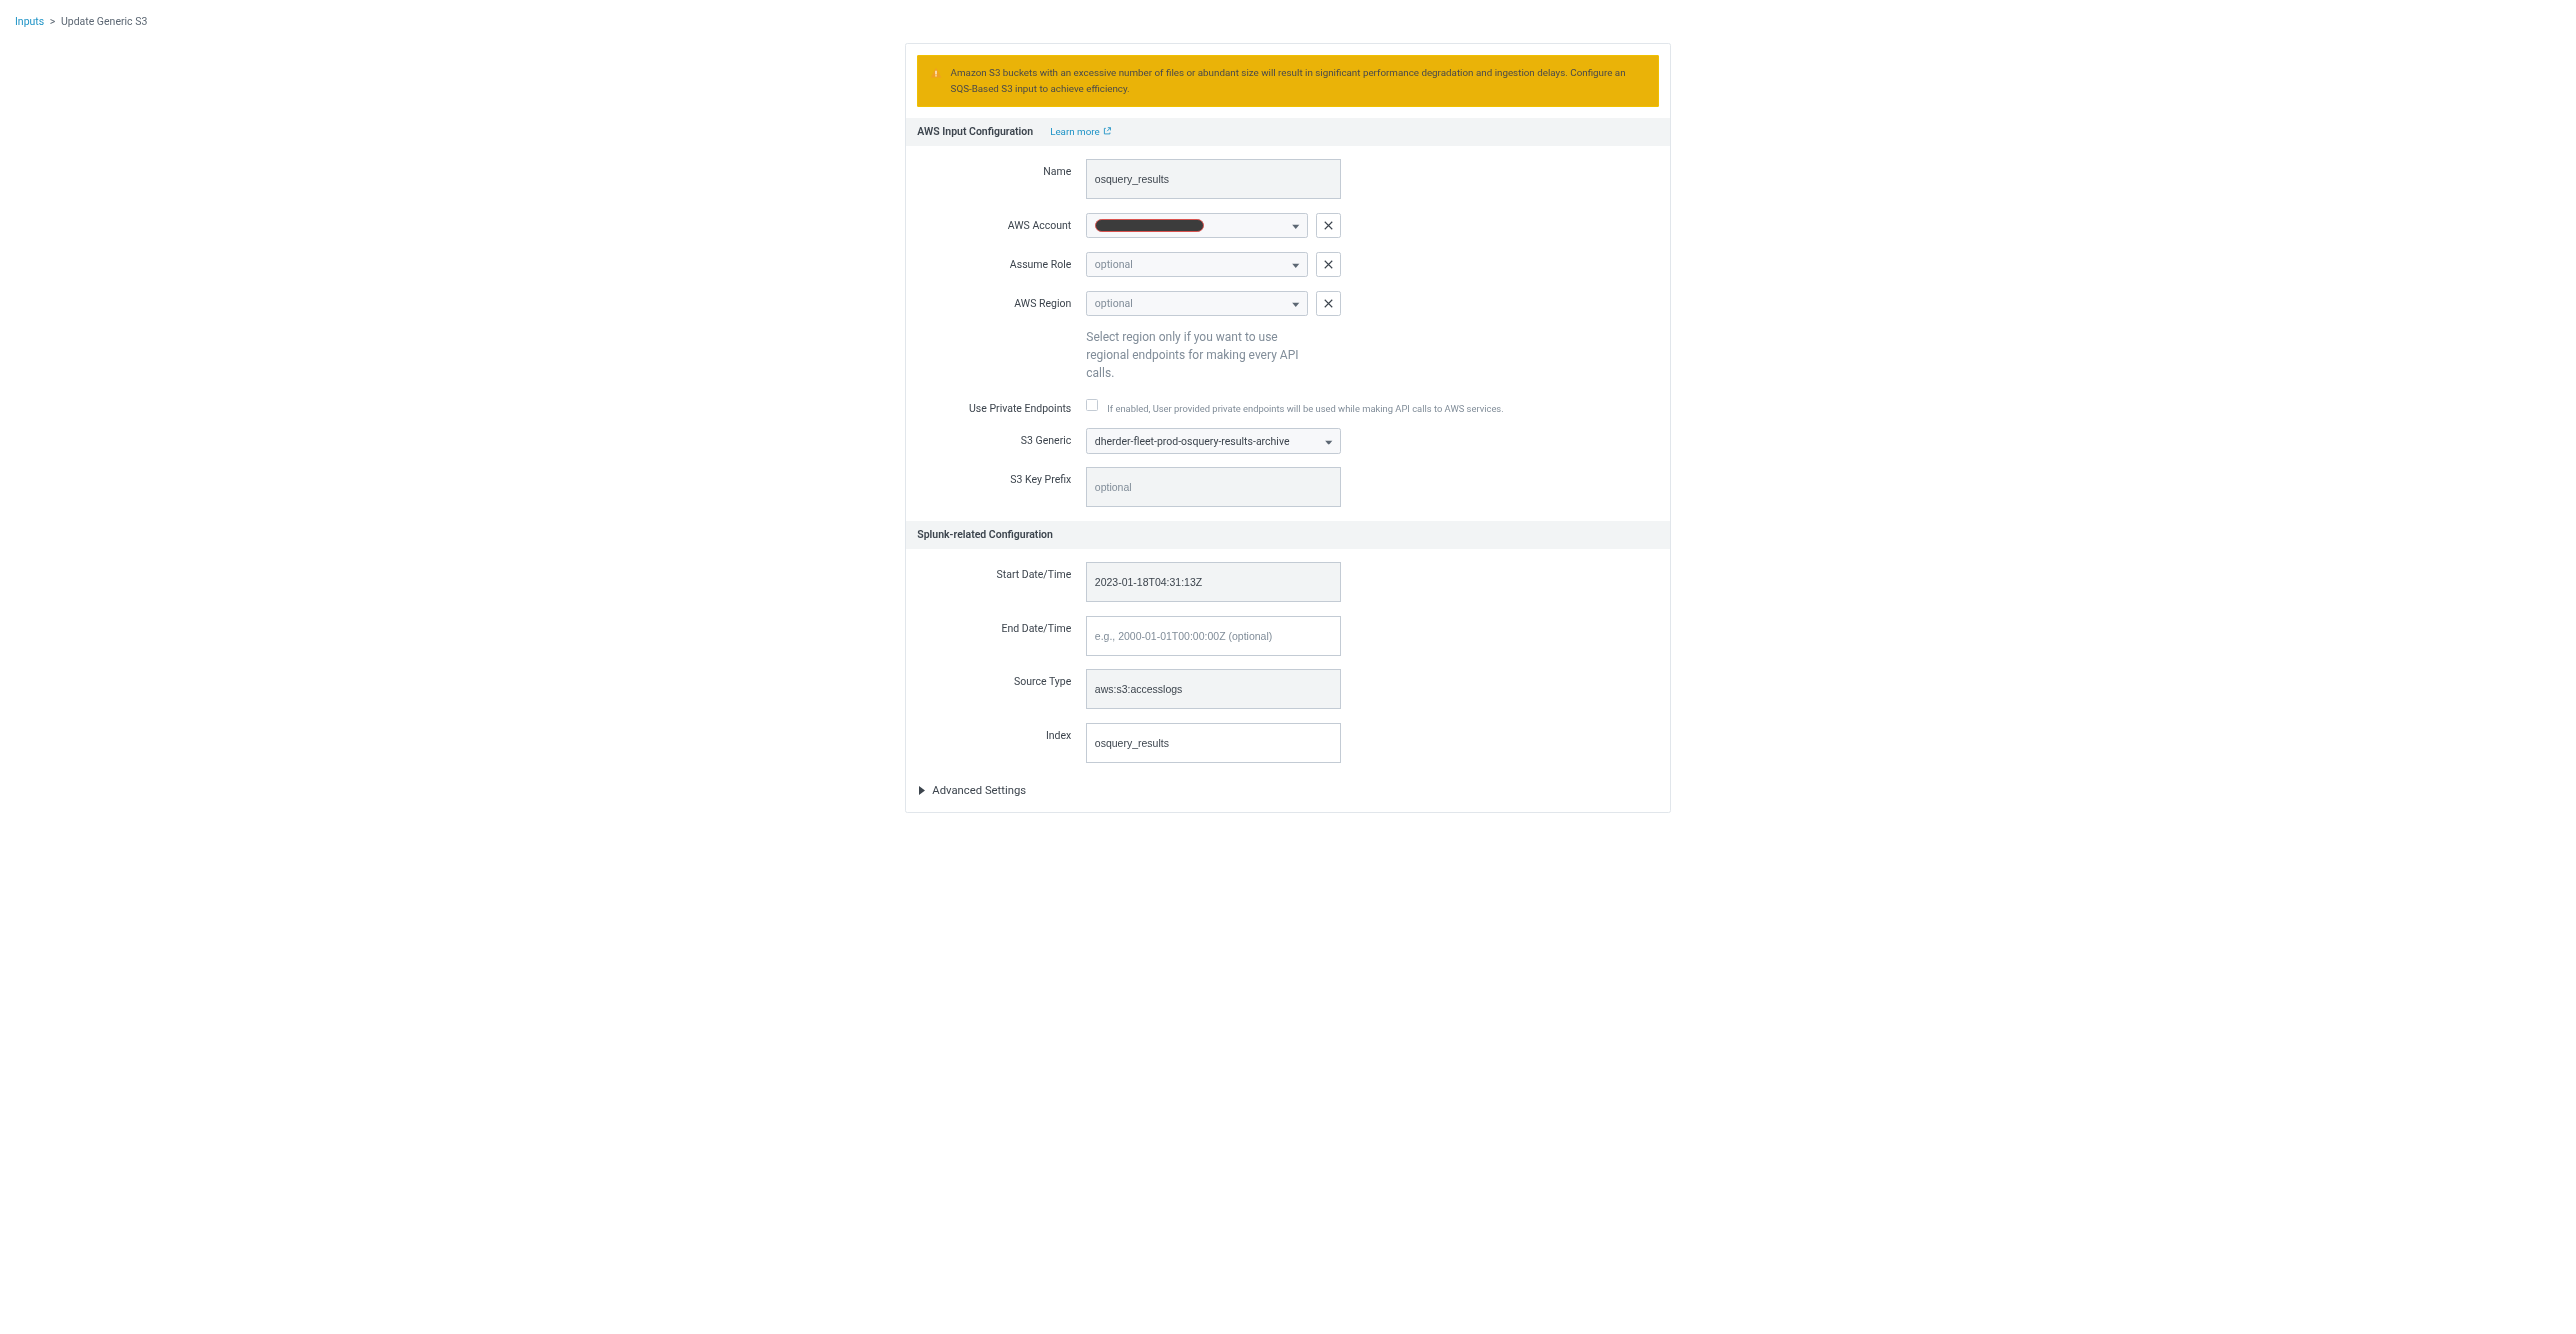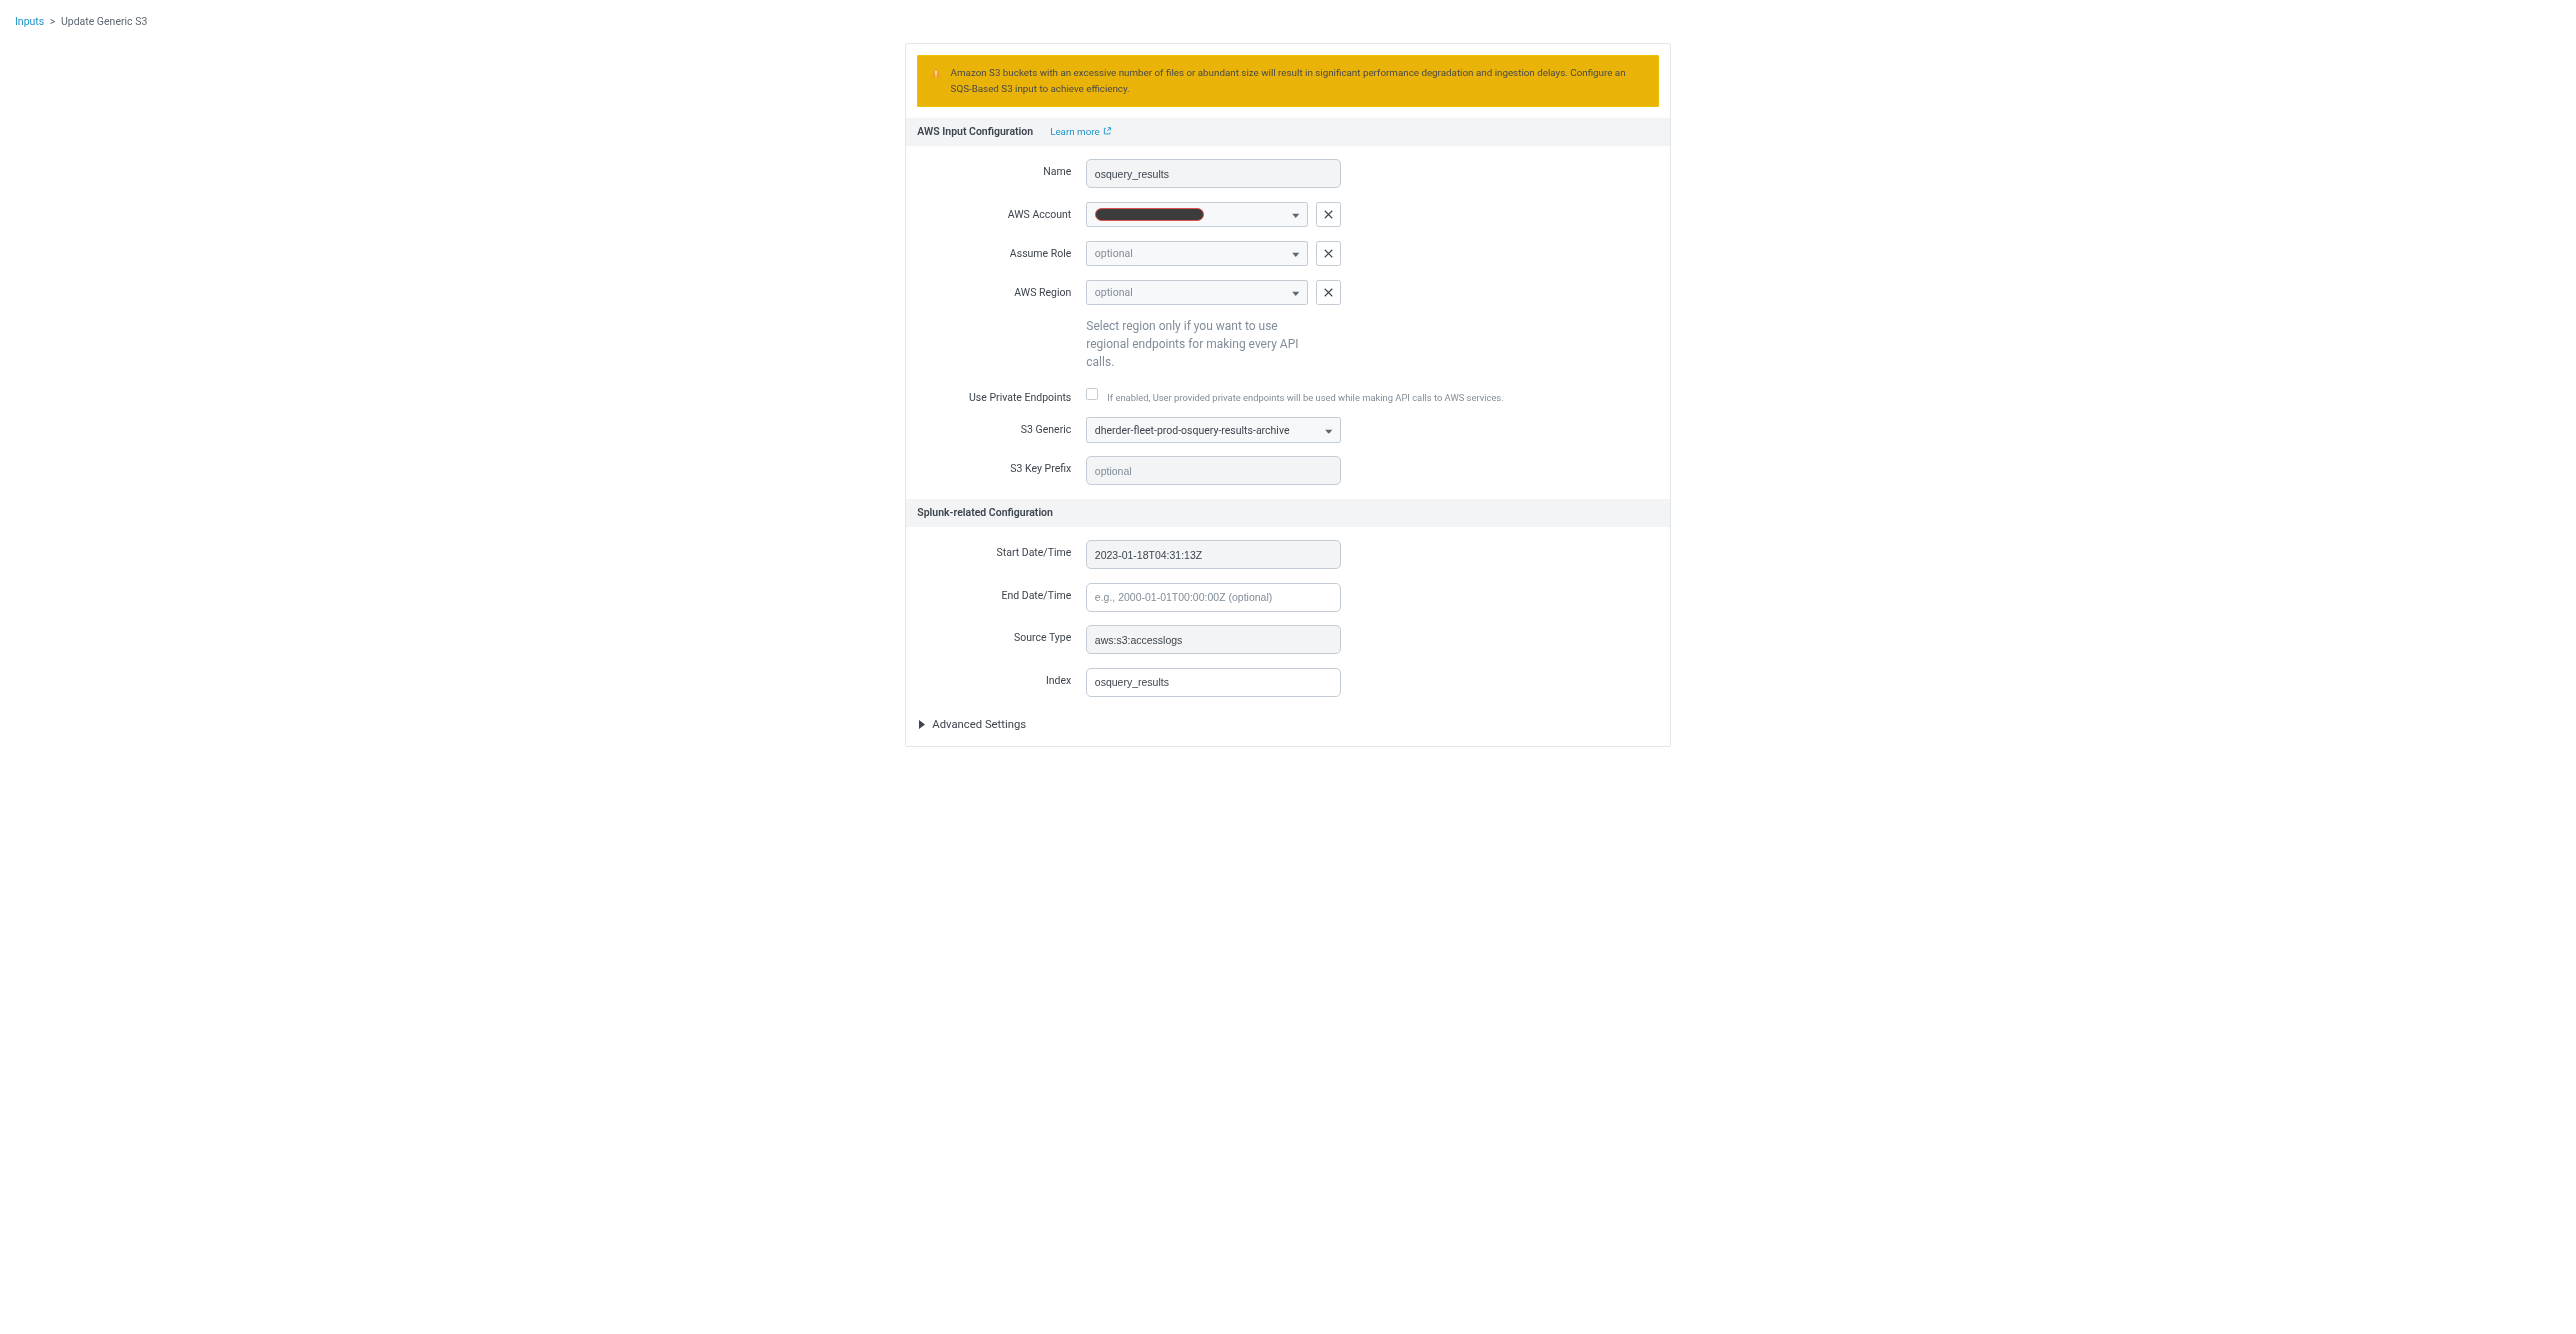--- a/index.html
+++ b/index.html
@@ -91,24 +91,24 @@
       flex: 1;
       max-width: 255px;
     }
     .form-control-wrap.with-clear {
       display: flex;
       gap: 7.5px;
       align-items: flex-start;
     }
     .form-input {
       width: 100%;
-      height: 29px;
+      height: 40px;
       padding: 0 7.5px;
       border: 0.8px solid #c3cbd4;
-      border-radius: 5px;
+      border-radius: 0;
       font-size: 10.5px;
       color: #3c444d;
       background: #fff;
     }
     .form-input::placeholder {
       color: #818d99;
     }
     .form-input:disabled, .form-input.readonly {
       background: #f2f4f5;
       color: #3c444d;

